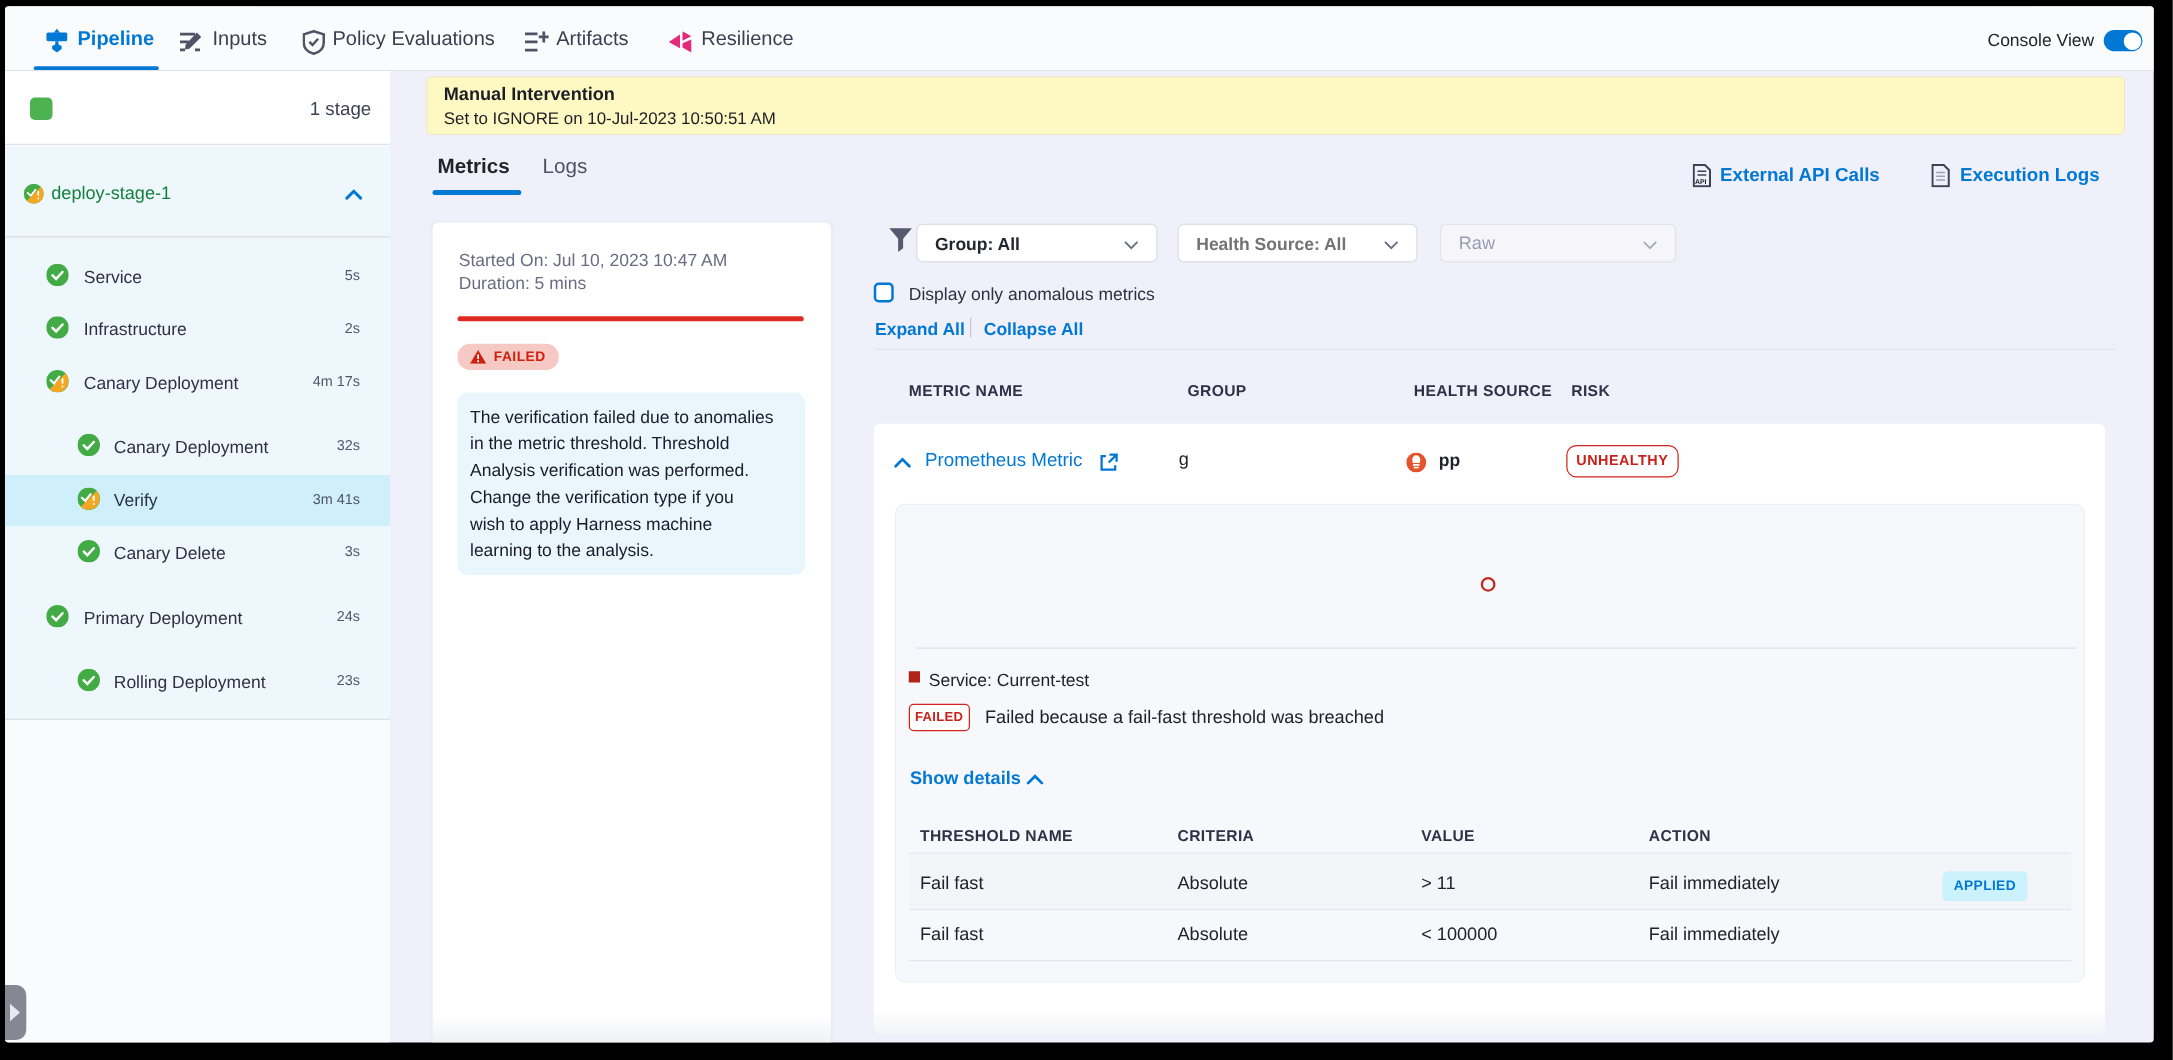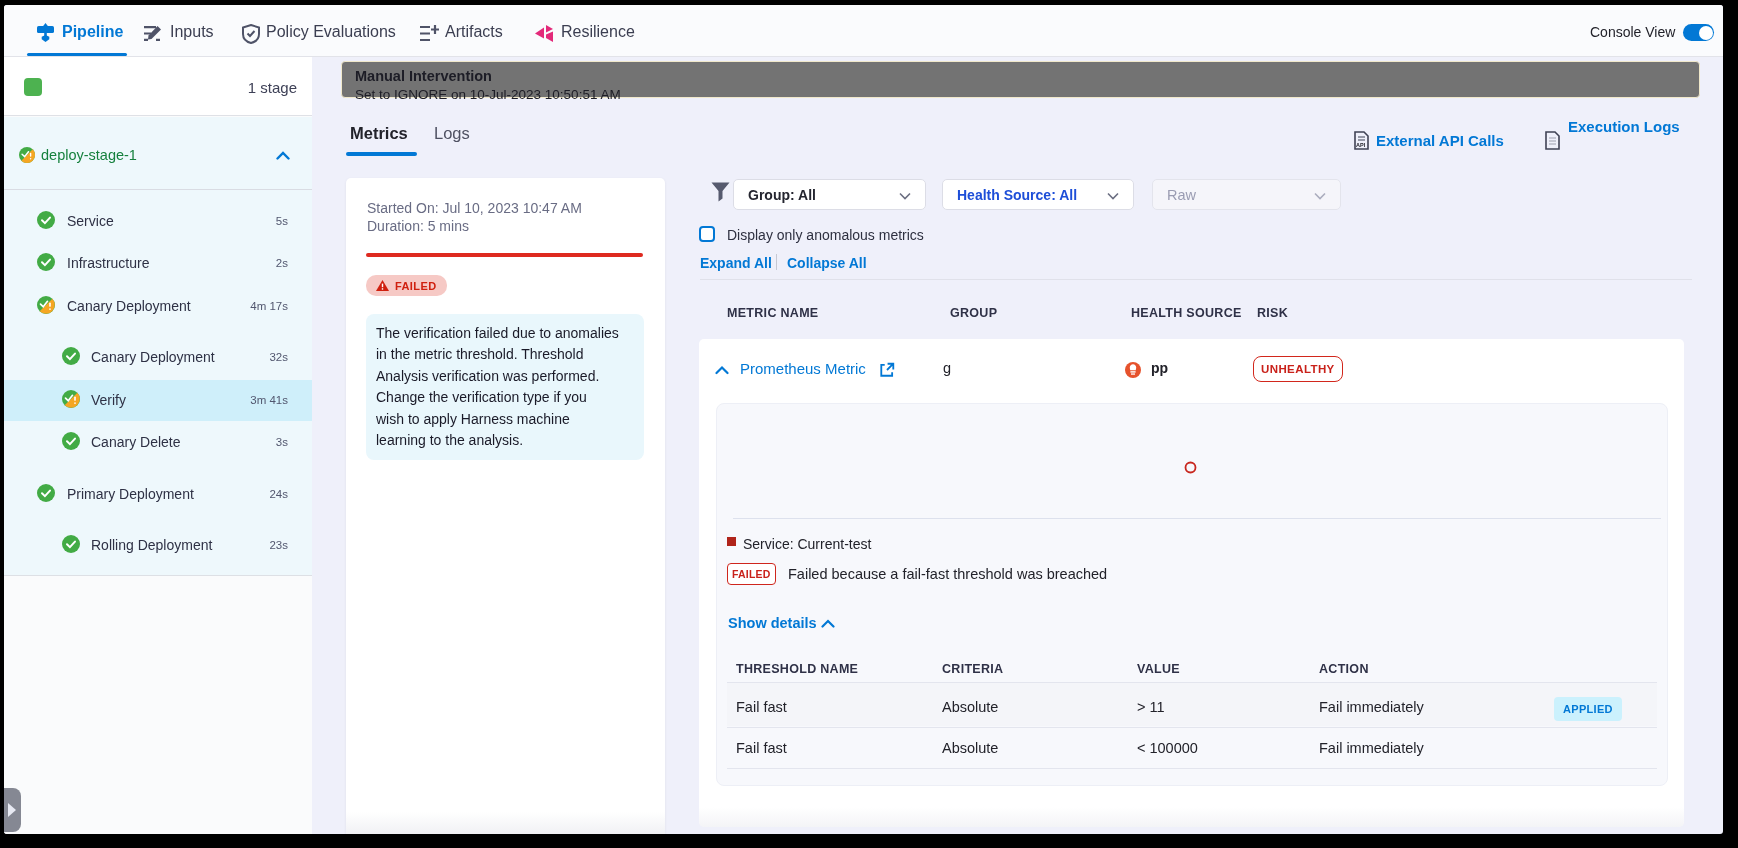--- a/index.html
+++ b/index.html
@@ -148,52 +148,52 @@
     <div class="abs" style="right:24px;top:431px;font-size:11.5px;color:#51566E;">24s</div>
 
     <svg class="abs" style="left:58px;top:478px;" width="18" height="18" viewBox="0 0 18 18">
         <circle cx="9" cy="9" r="9" fill="#42AB45"></circle>
         <path d="M5 9.3 L7.9 12.1 L13 6.6" stroke="#fff" stroke-width="2" fill="none" stroke-linecap="round"></path>
       </svg>
     <div class="abs" style="left:87px;top:480px;font-size:14px;color:#2E3145;">Rolling Deployment</div>
     <div class="abs" style="right:24px;top:482px;font-size:11.5px;color:#51566E;">23s</div>
   </div>
 
-  <div class="abs" style="left:337px;top:56px;width:1359px;height:37px;background:#737373;border:1px solid #F0E8CB;border-radius:4px;">
+  <div class="abs" style="left:337px;top:56px;width:1359px;height:47px;background:#fef9c3;border:1px solid #F0E8CB;border-radius:4px;">
     <div class="abs" style="left:13px;top:6px;font-size:14.5px;font-weight:700;color:#1D1D26;">Manual Intervention</div>
     <div class="abs" style="left:13px;top:25px;font-size:13.5px;color:#1D1D26;">Set to IGNORE on 10-Jul-2023 10:50:51 AM</div>
   </div>
 
   <div class="abs" style="left:346px;top:119px;font-size:16.5px;font-weight:700;color:#22222A;">Metrics</div>
   <div class="abs" style="left:430px;top:119px;font-size:16.5px;color:#4F5162;">Logs</div>
   <div class="abs" style="left:342px;top:147px;width:71px;height:4px;background:#0278D5;border-radius:2px;"></div>
 
   <svg class="abs" style="left:1350px;top:126px;" width="15" height="19" viewBox="0 0 15 19">
     <path d="M1 1 H10 L14 5 V18 H1 Z" fill="none" stroke="#3F4254" stroke-width="1.6"></path>
     <path d="M4 6 H11 M4 9 H11" stroke="#3F4254" stroke-width="1.2"></path>
     <text x="2" y="16" font-size="5.5" font-weight="700" fill="#22222A" font-family="Liberation Sans">API</text>
   </svg>
   <div class="abs" style="left:1372px;top:127px;font-size:15px;font-weight:700;color:#0278D5;">External API Calls</div>
   <svg class="abs" style="left:1541px;top:126px;" width="15" height="19" viewBox="0 0 15 19">
     <path d="M1 1 H10 L14 5 V18 H1 Z" fill="none" stroke="#3F4254" stroke-width="1.6"></path>
     <path d="M4 7 H11 M4 10 H11 M4 13 H11" stroke="#9DA0AE" stroke-width="1.2"></path>
   </svg>
-  <div class="abs" style="left:1564px;top:113px;font-size:15px;font-weight:700;color:#0278D5;">Execution Logs</div>
+  <div class="abs" style="left:1564px;top:127px;font-size:15px;font-weight:700;color:#0278D5;">Execution Logs</div>
 
   <svg class="abs" style="left:707px;top:177px;" width="19" height="20" viewBox="0 0 19 20">
     <path d="M0.5 0.5 H18.5 L11.5 9 V16.5 L7.5 19.5 V9 Z" fill="#565A6E"></path>
   </svg>
   <div class="abs" style="left:729px;top:174px;width:193px;height:31px;background:#fff;border:1px solid #DCDDE6;border-radius:5px;">
     <div class="abs" style="left:14px;top:7px;font-size:14px;font-weight:700;color:#24252F;">Group: All</div>
     <svg class="abs" style="right:14px;top:12px;" width="12" height="8" viewBox="0 0 12 8">
         <path d="M1 1.5 L6 6.5 L11 1.5" stroke="#6C6F82" stroke-width="1.6" fill="none"></path>
       </svg>
   </div>
   <div class="abs" style="left:938px;top:174px;width:192px;height:31px;background:#fff;border:1px solid #DCDDE6;border-radius:5px;">
-    <div class="abs" style="left:14px;top:7px;font-size:14px;font-weight:700;color:#1d4ed8;">Health Source: All</div>
+    <div class="abs" style="left:14px;top:7px;font-size:14px;font-weight:700;color:#737373;">Health Source: All</div>
     <svg class="abs" style="right:14px;top:12px;" width="12" height="8" viewBox="0 0 12 8">
         <path d="M1 1.5 L6 6.5 L11 1.5" stroke="#6C6F82" stroke-width="1.6" fill="none"></path>
       </svg>
   </div>
   <div class="abs" style="left:1148px;top:174px;width:189px;height:31px;background:#F5F5FA;border:1px solid #E3E4EC;border-radius:5px;">
     <div class="abs" style="left:14px;top:7px;font-size:14.5px;color:#9A9CB2;">Raw</div>
     <svg class="abs" style="right:14px;top:12px;" width="12" height="8" viewBox="0 0 12 8">
         <path d="M1 1.5 L6 6.5 L11 1.5" stroke="#ABADBE" stroke-width="1.6" fill="none"></path>
       </svg>
   </div>

